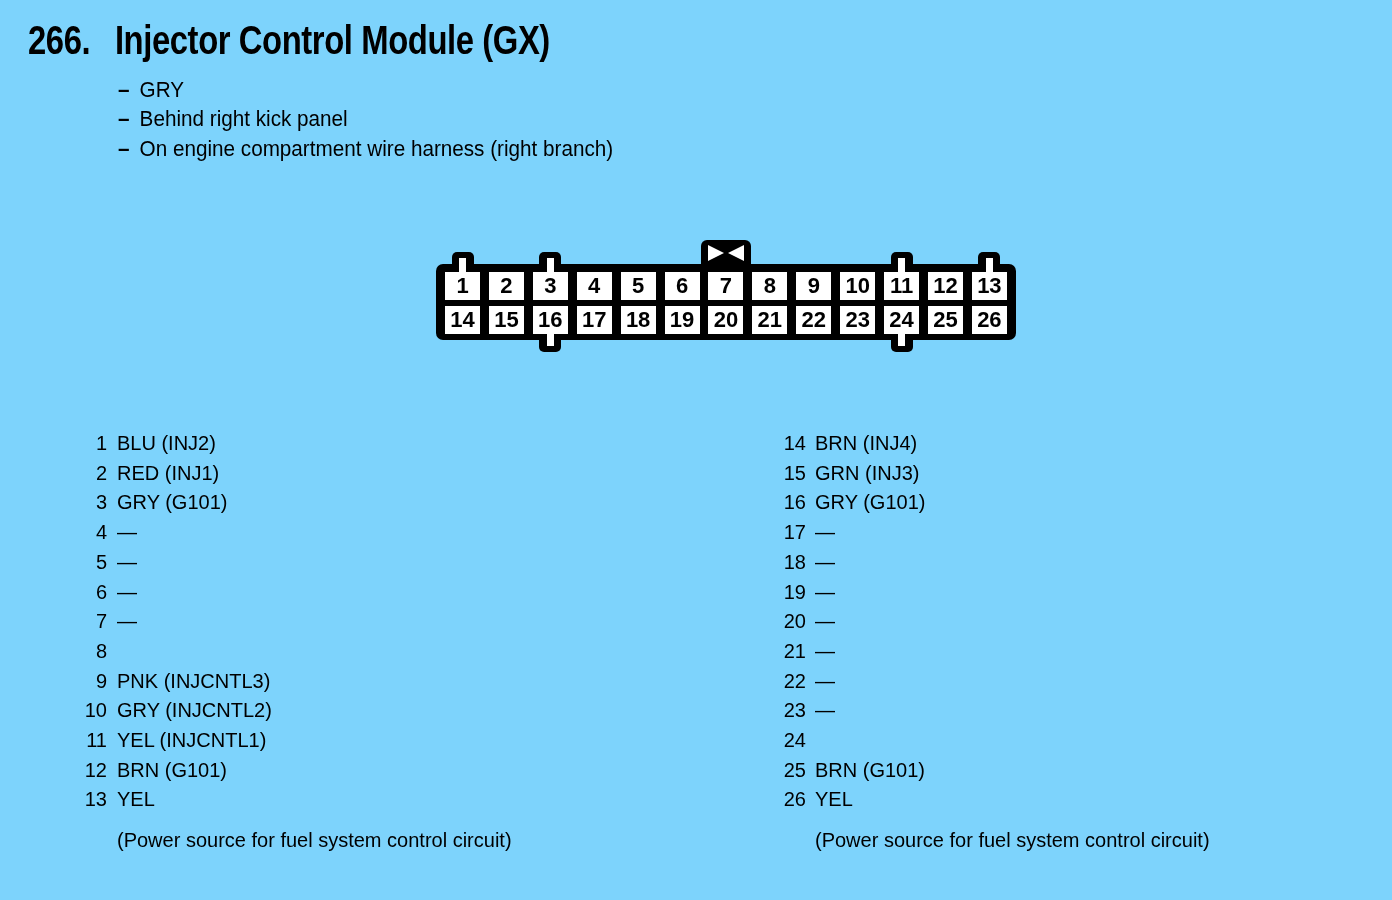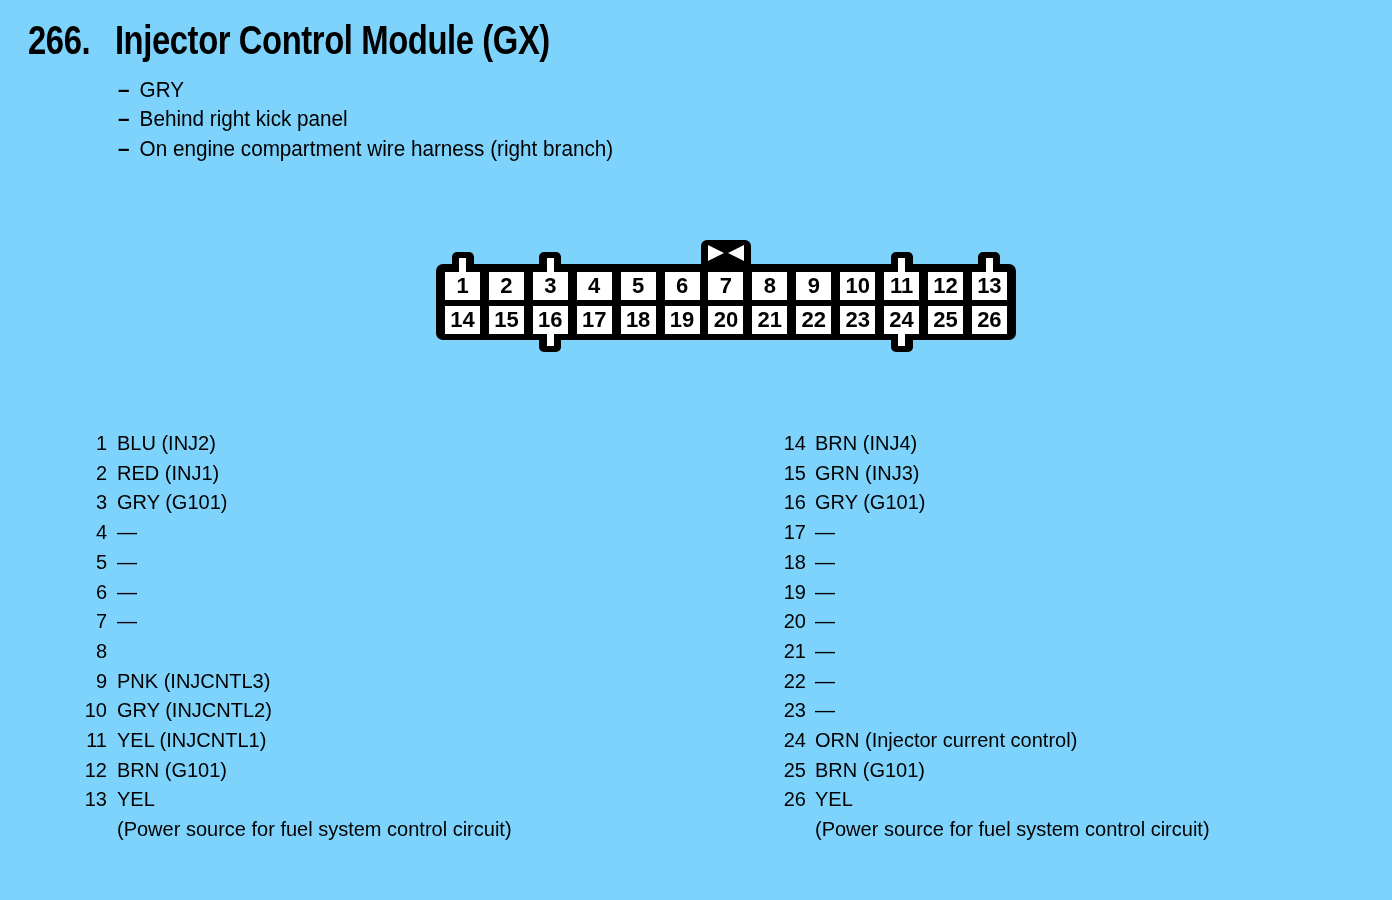--- a/index.html
+++ b/index.html
@@ -64,21 +64,21 @@
     position: absolute; top: 429px;
     font-size: 20px; line-height: 29.7px;
     white-space: nowrap;
   }
   .pin-list.left  { left: 60px;  }
   .pin-list.right { left: 758px; }
   .pin-list .row { display: flex; }
   .pin-list.left  .num { width: 47px; margin-right: 10px; }
   .pin-list.right .num { width: 48px; margin-right: 9px; }
   .pin-list .num { text-align: right; flex: 0 0 auto; }
-  .pin-list .note { margin-left: 57px; }
+  .pin-list .note { margin-left: 57px; margin-top: 11px; }
 </style>
 </head>
 <body>
 
 <div class="page">
 
   <div class="title-row">
     <span class="item-no">266.</span>
     <span>Injector Control Module (GX)</span>
   </div>
@@ -245,21 +245,20 @@
     <div class="row">
         <span class="num">22</span>
         <span class="label">—</span>
       </div>
     <div class="row">
         <span class="num">23</span>
         <span class="label">—</span>
       </div>
     <div class="row">
         <span class="num">24</span>
-        <span class="label">ORN (Injector current control)</span>
       </div>
     <div class="row">
         <span class="num">25</span>
         <span class="label">BRN (G101)</span>
       </div>
     <div class="row">
         <span class="num">26</span>
         <span class="label">YEL</span>
       </div>
     <div class="note">(Power source for fuel system control circuit)</div>

